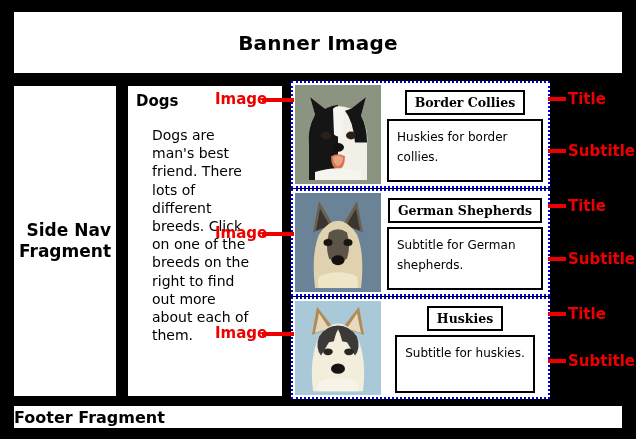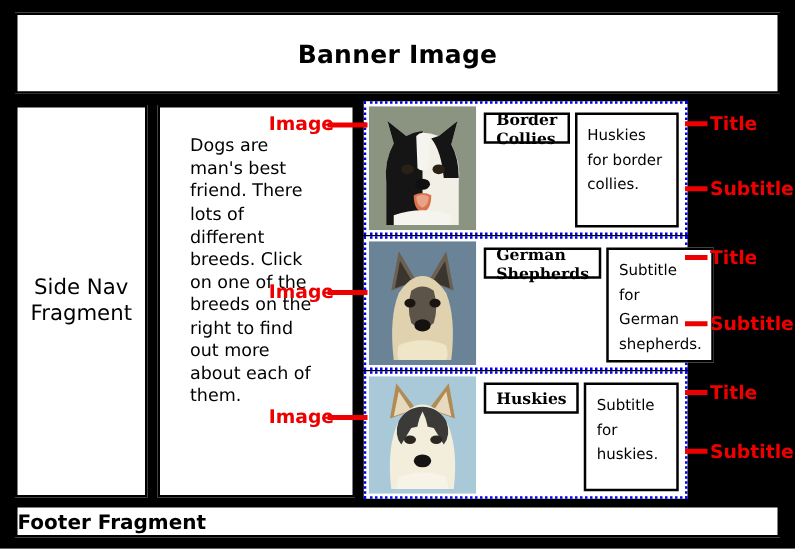--- a/index.html
+++ b/index.html
@@ -57,23 +57,23 @@
     left: 12px;
     top: 84px;
     width: 106px;
     height: 314px;
     display: flex;
     align-items: center;
     justify-content: center;
   }
   .sidenav-label {
     font-size: 17px;
-    font-weight: normal;
-    color: #000000;
-    text-align: center;
+    font-weight: bold;
+    color: #000000;
+    text-align: right;
     line-height: 1.25;
     white-space: pre-line;
   }
 
   .content {
     left: 126px;
     top: 84px;
     width: 158px;
     height: 314px;
     padding: 6px 8px 0 8px;
@@ -146,25 +146,26 @@
   }
   .thumb-bg {
     position: absolute;
     inset: 0;
   }
   .thumb svg { position: absolute; left: 0; top: 0; width: 100%; height: 100%; }
 
   .breed-texts {
     flex: 1 1 auto;
     display: flex;
-    flex-direction: row;
+    flex-direction: column;
     gap: 4px;
     padding-top: 5px;
     padding-bottom: 2px;
     padding-right: 3px;
+    align-items: center;
   }
   .title-box {
     border: 2px solid #000000;
     box-sizing: border-box;
     height: 25px;
     display: flex;
     align-items: center;
     padding: 0 8px;
     background: #ffffff;
   }
@@ -215,20 +216,21 @@
   <div class="panel banner">
     <span class="banner-label">Banner Image</span>
   </div>
 
   <div class="panel sidenav">
     <span class="sidenav-label">Side Nav
 Fragment</span>
   </div>
 
   <div class="panel content">
+    <div class="content-heading">Dogs</div>
     <p class="content-body">Dogs are man's best friend. There lots of different breeds. Click on one of the breeds on the right to find out more about each of them.</p>
   </div>
 
   <div class="repeat-region">
 
     <div class="breed-row r0">
       <div class="breed-inner">
         <div class="thumb">
           <div class="thumb-bg" style="background:#8b9480"></div>
           <svg viewBox="0 0 86 100" preserveAspectRatio="none">

